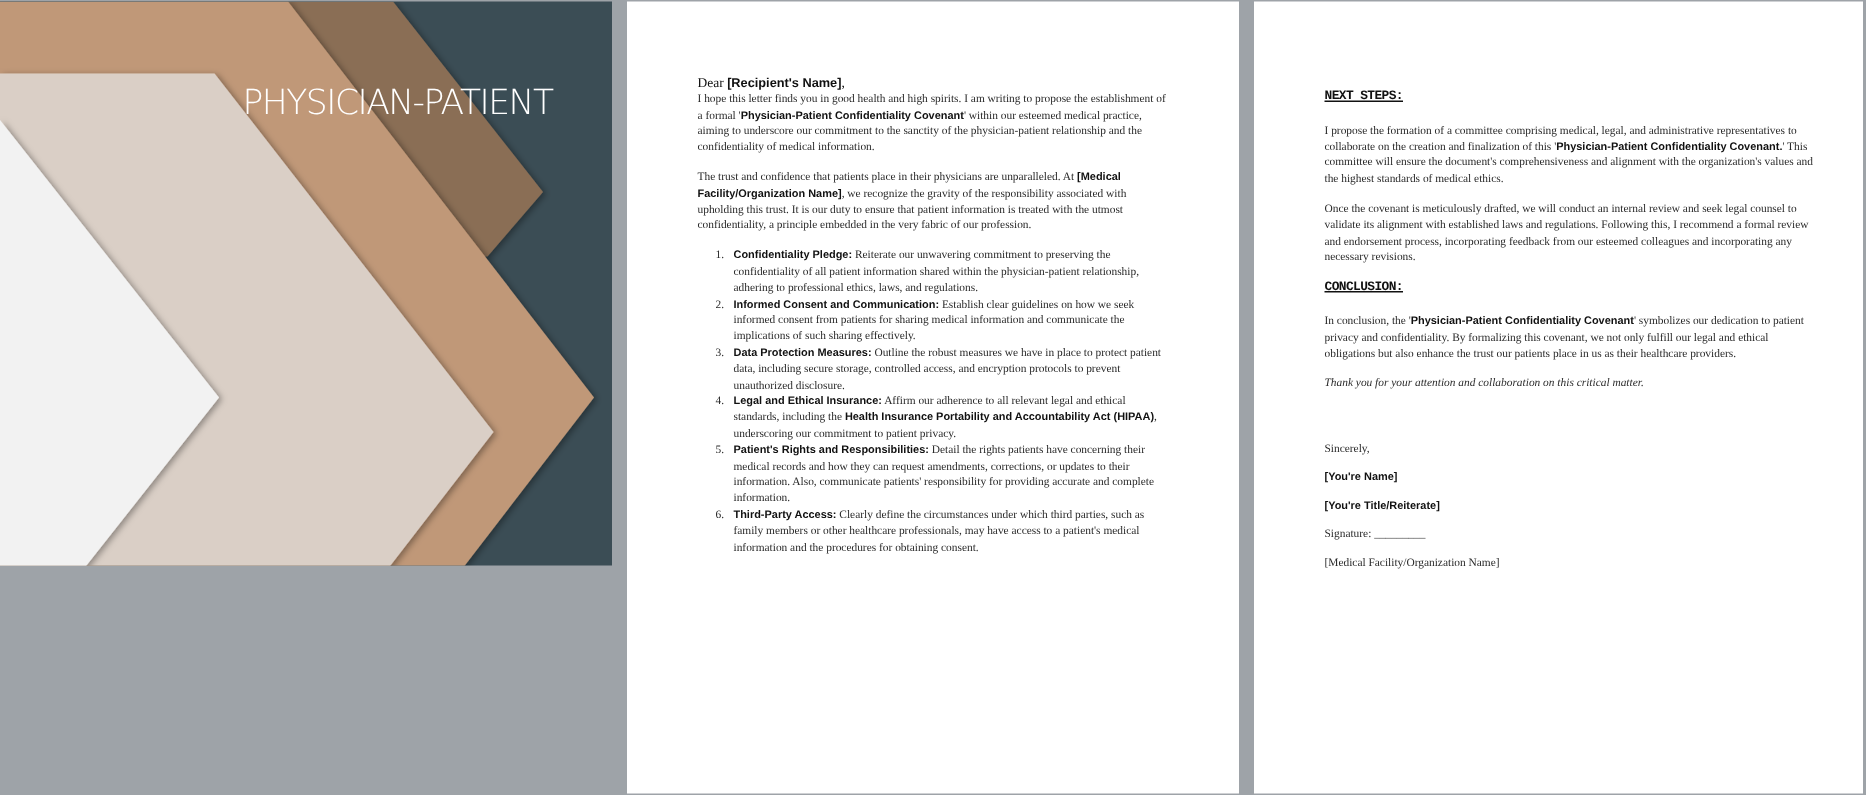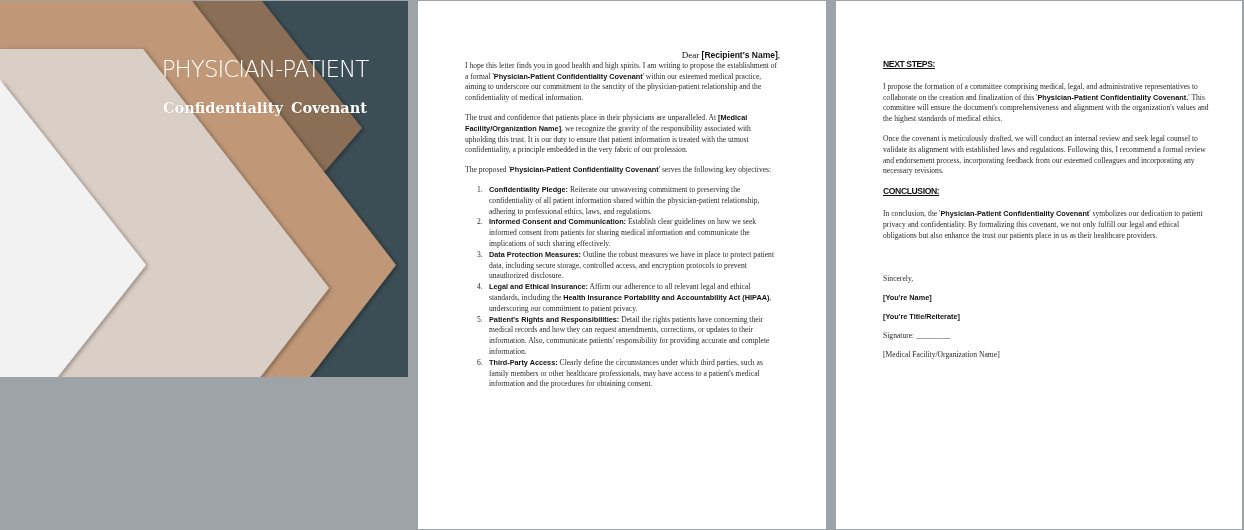--- a/index.html
+++ b/index.html
@@ -27,26 +27,26 @@
   }
   .cover-date {
     position: absolute; right: 4px; top: 489px;
     color: #d8dde0; font-size: 7.5px; white-space: nowrap;
   }
 
   .doc { font-size: 7.6px; line-height: 10.8px; color: #2a2a2a; }
   .doc p { margin: 0; }
   .doc b { color: #111; font-family: "Liberation Sans", sans-serif; font-weight: bold; font-size: 7.3px; }
   .heading {
-    font-family: Liberation Sans, sans-serif; font-weight: bold; font-size: 8.6px;
+    font-family: Liberation Mono, monospace; font-weight: bold; font-size: 8.6px;
     text-decoration: underline; color: #111; letter-spacing: -0.4px; text-transform: uppercase;
   }
 
   #page2 .content { position: absolute; left: 47px; top: 49px; width: 315px; }
-  .salutation { text-align: right; font-size: 9px; margin-bottom: 9px; color: #111; }
+  .salutation { text-align: left; font-size: 9px; margin-bottom: 9px; color: #111; }
   .salutation b { font-size: 8.5px; }
 
   ol.objectives { list-style: none; margin-left: 12px; }
   ol.objectives li { position: relative; padding-left: 12px; }
   ol.objectives li .num { position: absolute; left: 0; top: 0; }
 
   #page3 .content { position: absolute; left: 47px; top: 58px; width: 330px; }
   .signoff p { margin-bottom: 8.2px; }
 </style>
 </head>
@@ -62,56 +62,55 @@
 
     <polygon points="0,0 262,0 362,127 325,170 0,170" fill="#8a6e55" filter="url(#sh)"></polygon>
 
     <polygon points="0,0 192,0 396,264 193,528 0,528" fill="#c09878" filter="url(#sh)"></polygon>
 
     <polygon points="0,48 143,48 329,287 143,528 0,528" fill="#dacfc6" filter="url(#sh)"></polygon>
 
     <polygon points="0,79 146,264 0,449" fill="#f2f2f2" filter="url(#sh)"></polygon>
   </svg>
   <div class="cover-title">PHYSICIAN-PATIENT</div>
-  <div class="cover-subtitle">Confidentiality Covenant</div>
   <div class="cover-date">
     <span>Date:</span>
     <span>[Date]</span>
   </div>
 </div>
 
 <div class="page" id="page2">
   <div class="content doc">
     <p class="salutation"><span>Dear </span><b>[Recipient's  Name]</b><span>,</span></p>
 
     <p style="margin-bottom:9px"><span>I hope this letter finds you in good health and high spirits. I am writing to propose the establishment of a formal '</span><b>Physician-Patient Confidentiality Covenant</b><span>' within our esteemed medical practice, aiming to underscore our commitment to the sanctity of the physician-patient relationship  and the confidentiality of medical information.</span></p>
 
     <p style="margin-bottom:9px"><span>The trust and confidence that patients place in their physicians  are unparalleled. At </span><b>[Medical Facility/Organization Name]</b><span>, we recognize the gravity of the responsibility associated with upholding  this trust. It is our duty to ensure that patient information is treated with the utmost confidentiality, a principle embedded in the very fabric of our profession.</span></p>
 
-    <p style="margin-bottom:9px"><span>The proposed  '</span><b>Physician-Patient Confidentiality Covenant</b><span>' serves the following key objectives:</span></p>
 
     <ol class="objectives">
       <li><span class="num">1.</span><b>Confidentiality Pledge:</b><span> Reiterate our unwavering commitment to preserving the confidentiality of all patient information shared  within the physician-patient relationship,  adhering to professional  ethics, laws, and regulations.</span></li>
       <li><span class="num">2.</span><b>Informed Consent and Communication:</b><span> Establish clear guidelines on how we seek informed  consent from patients for sharing medical information and communicate the implications of such sharing effectively.</span></li>
       <li><span class="num">3.</span><b>Data Protection Measures:</b><span> Outline the robust measures we have in place to protect patient data, including secure storage, controlled access, and encryption protocols to prevent unauthorized  disclosure.</span></li>
       <li><span class="num">4.</span><b>Legal and Ethical Insurance:</b><span> Affirm our adherence to all relevant legal and ethical standards,  including  the </span><b>Health Insurance Portability and Accountability Act (HIPAA)</b><span>, underscoring  our commitment to patient privacy.</span></li>
       <li><span class="num">5.</span><b>Patient's Rights and Responsibilities:</b><span> Detail the rights patients have concerning their medical records and how they can request amendments, corrections, or updates to their information.  Also, communicate patients' responsibility  for providing  accurate and complete information.</span></li>
       <li><span class="num">6.</span><b>Third-Party Access:</b><span> Clearly define the circumstances under which third parties, such as family members or other healthcare professionals,  may have access to a patient's medical information  and the procedures  for obtaining  consent.</span></li>
     </ol>
   </div>
 </div>
 
 <div class="page" id="page3">
   <div class="content doc">
     <p class="heading" style="margin-bottom:12px">NEXT  STEPS:</p>
     <p style="margin-bottom:9px"><span>I propose the formation of a committee comprising medical, legal, and administrative representatives to collaborate on the creation and finalization of this '</span><b>Physician-Patient Confidentiality Covenant.</b><span>' This committee will ensure the document's comprehensiveness  and alignment with the organization's  values and the highest standards  of medical ethics.</span></p>
     <p style="margin-bottom:9px">Once the covenant is meticulously drafted, we will conduct an internal  review and seek legal counsel to validate its alignment with established  laws and regulations.  Following this, I recommend a formal review and endorsement  process,  incorporating  feedback from our  esteemed colleagues and incorporating  any necessary  revisions.</p>
 
     <p class="heading" style="margin-bottom:12px">CONCLUSION:</p>
     <p style="margin-bottom:9px"><span>In conclusion,  the '</span><b>Physician-Patient Confidentiality Covenant</b><span>' symbolizes our dedication to patient privacy and confidentiality.  By formalizing  this covenant,  we not only fulfill  our legal and ethical obligations but also enhance the trust our patients place in us as their healthcare providers.</span></p>
+    <p style="font-style:italic">Thank you for your attention and collaboration  on this critical  matter.</p>
 
     <div class="signoff" style="margin-top:33px">
       <p>Sincerely,</p>
       <p><b>[You're Name]</b></p>
       <p><b>[You're Title/Reiterate]</b></p>
       <p><span>Signature:</span> <span>_________</span></p>
       <p>[Medical Facility/Organization Name]</p>
     </div>
   </div>
 </div>

